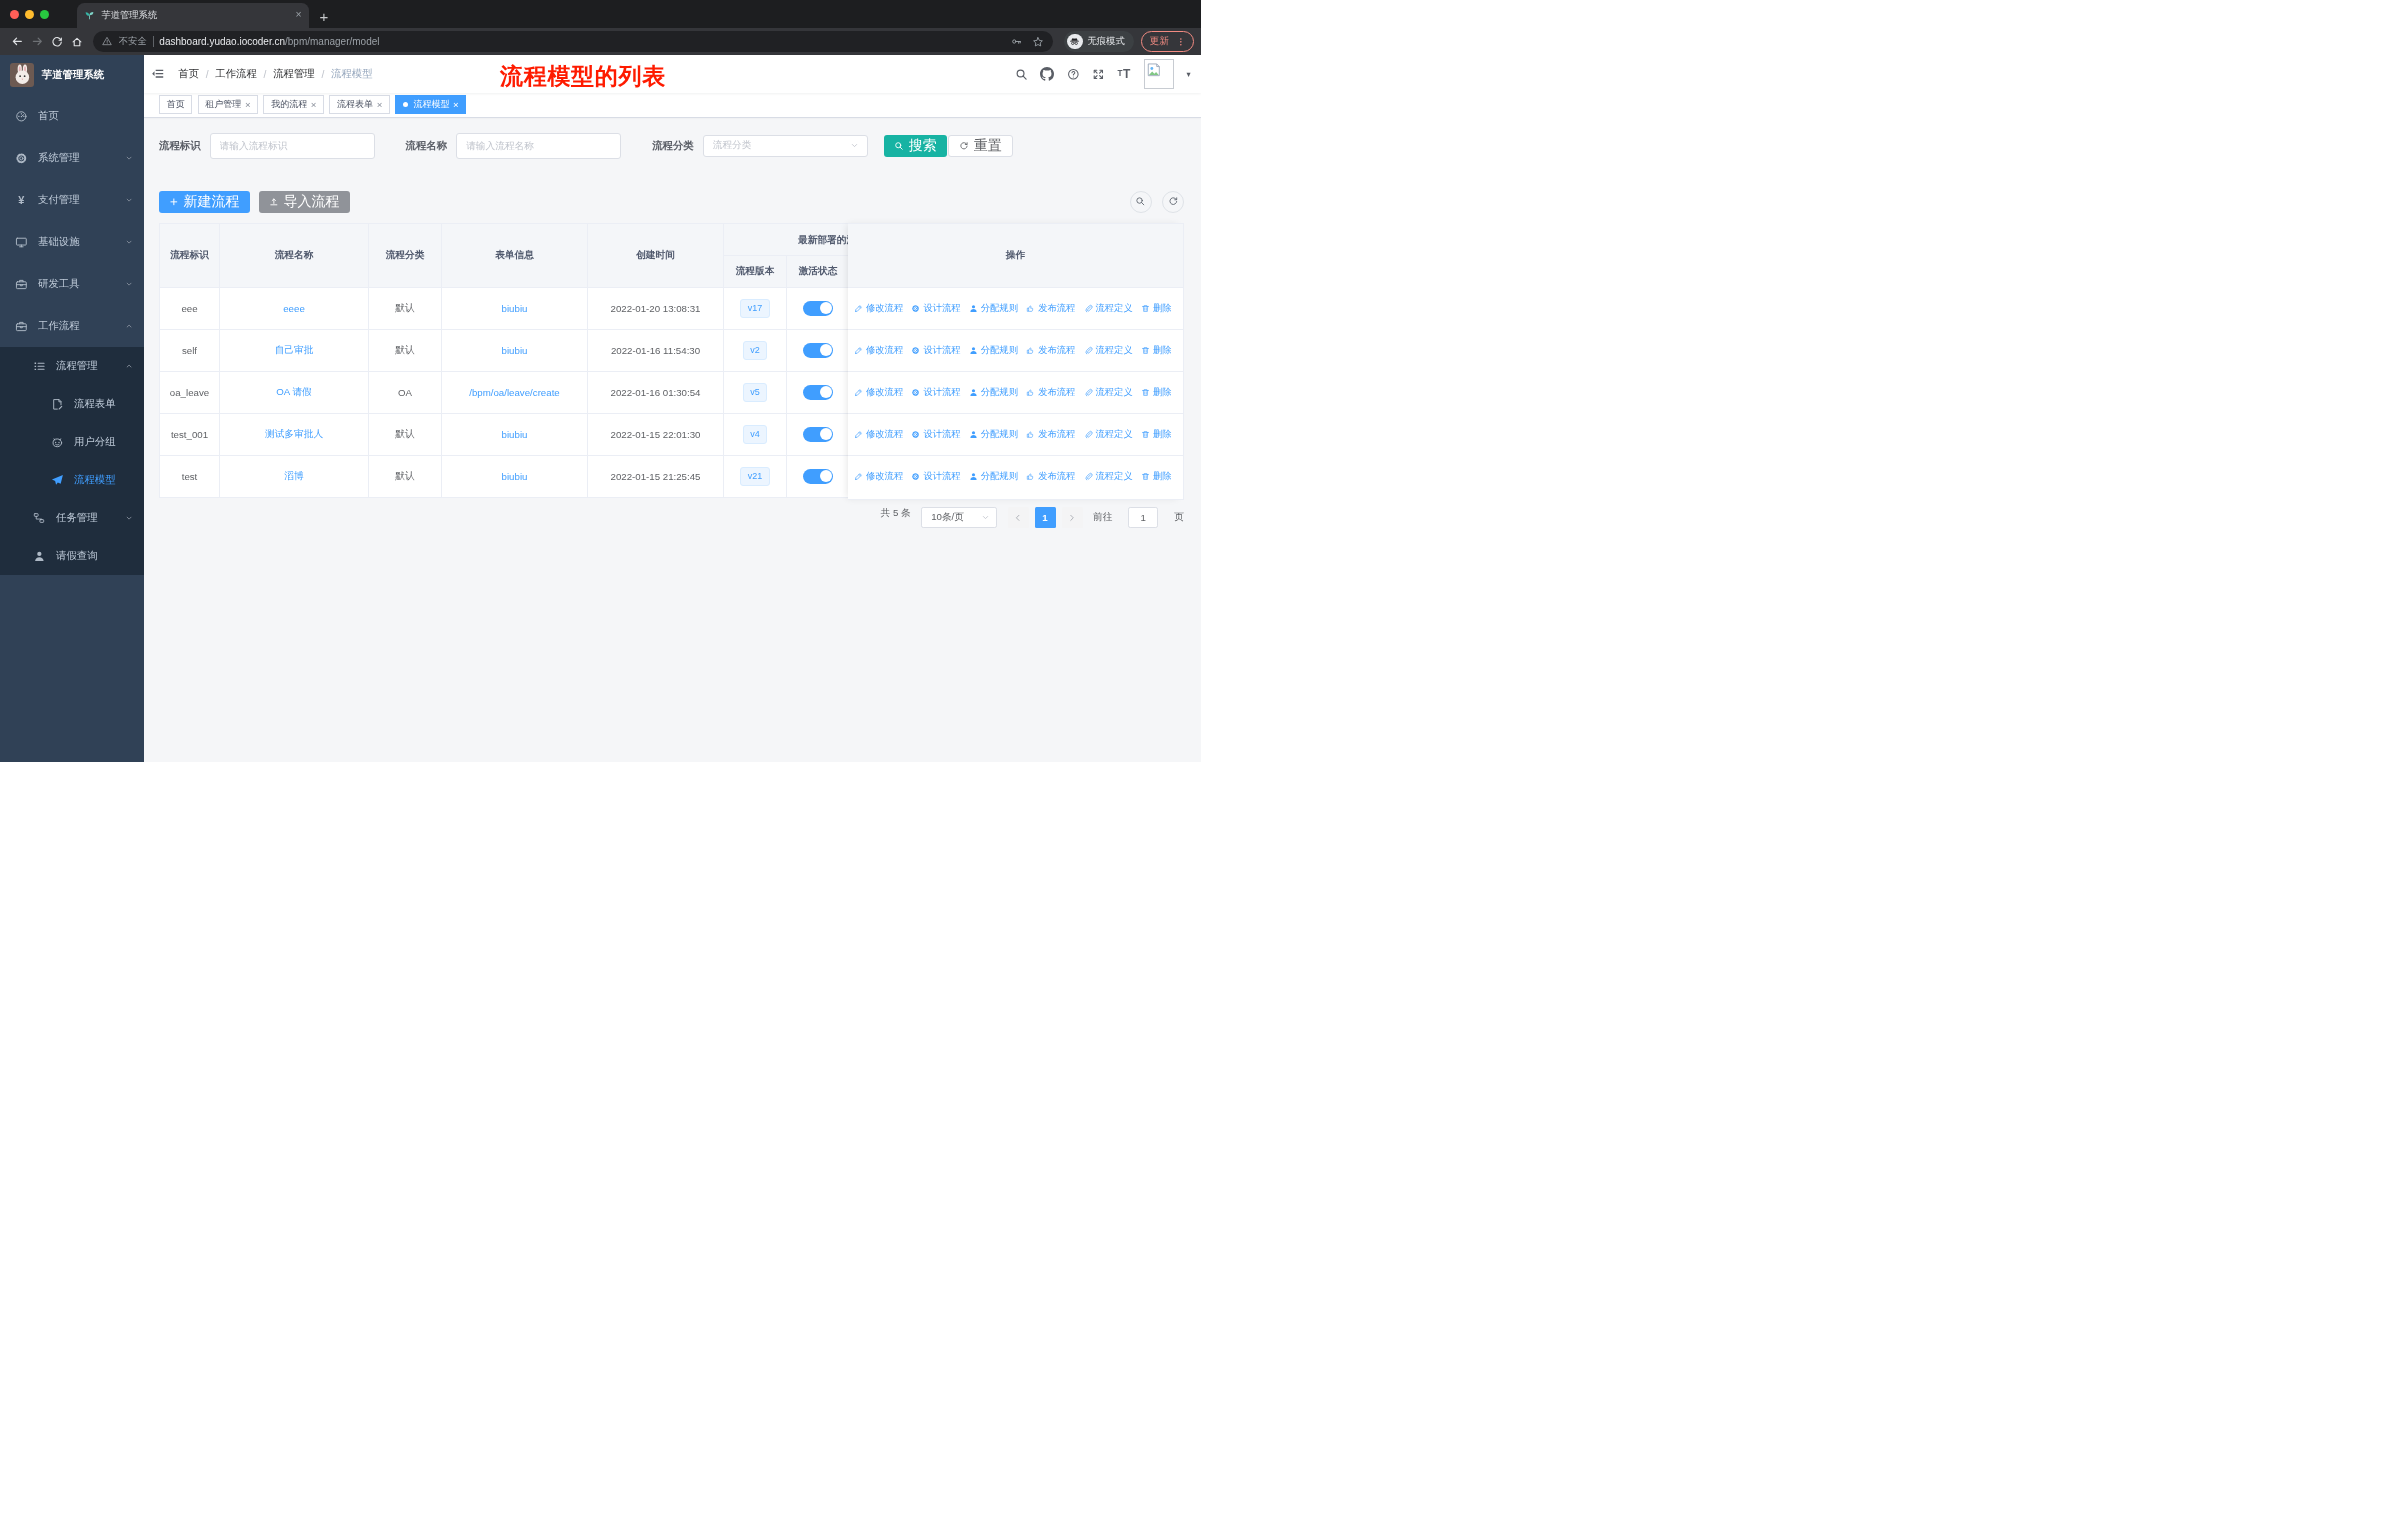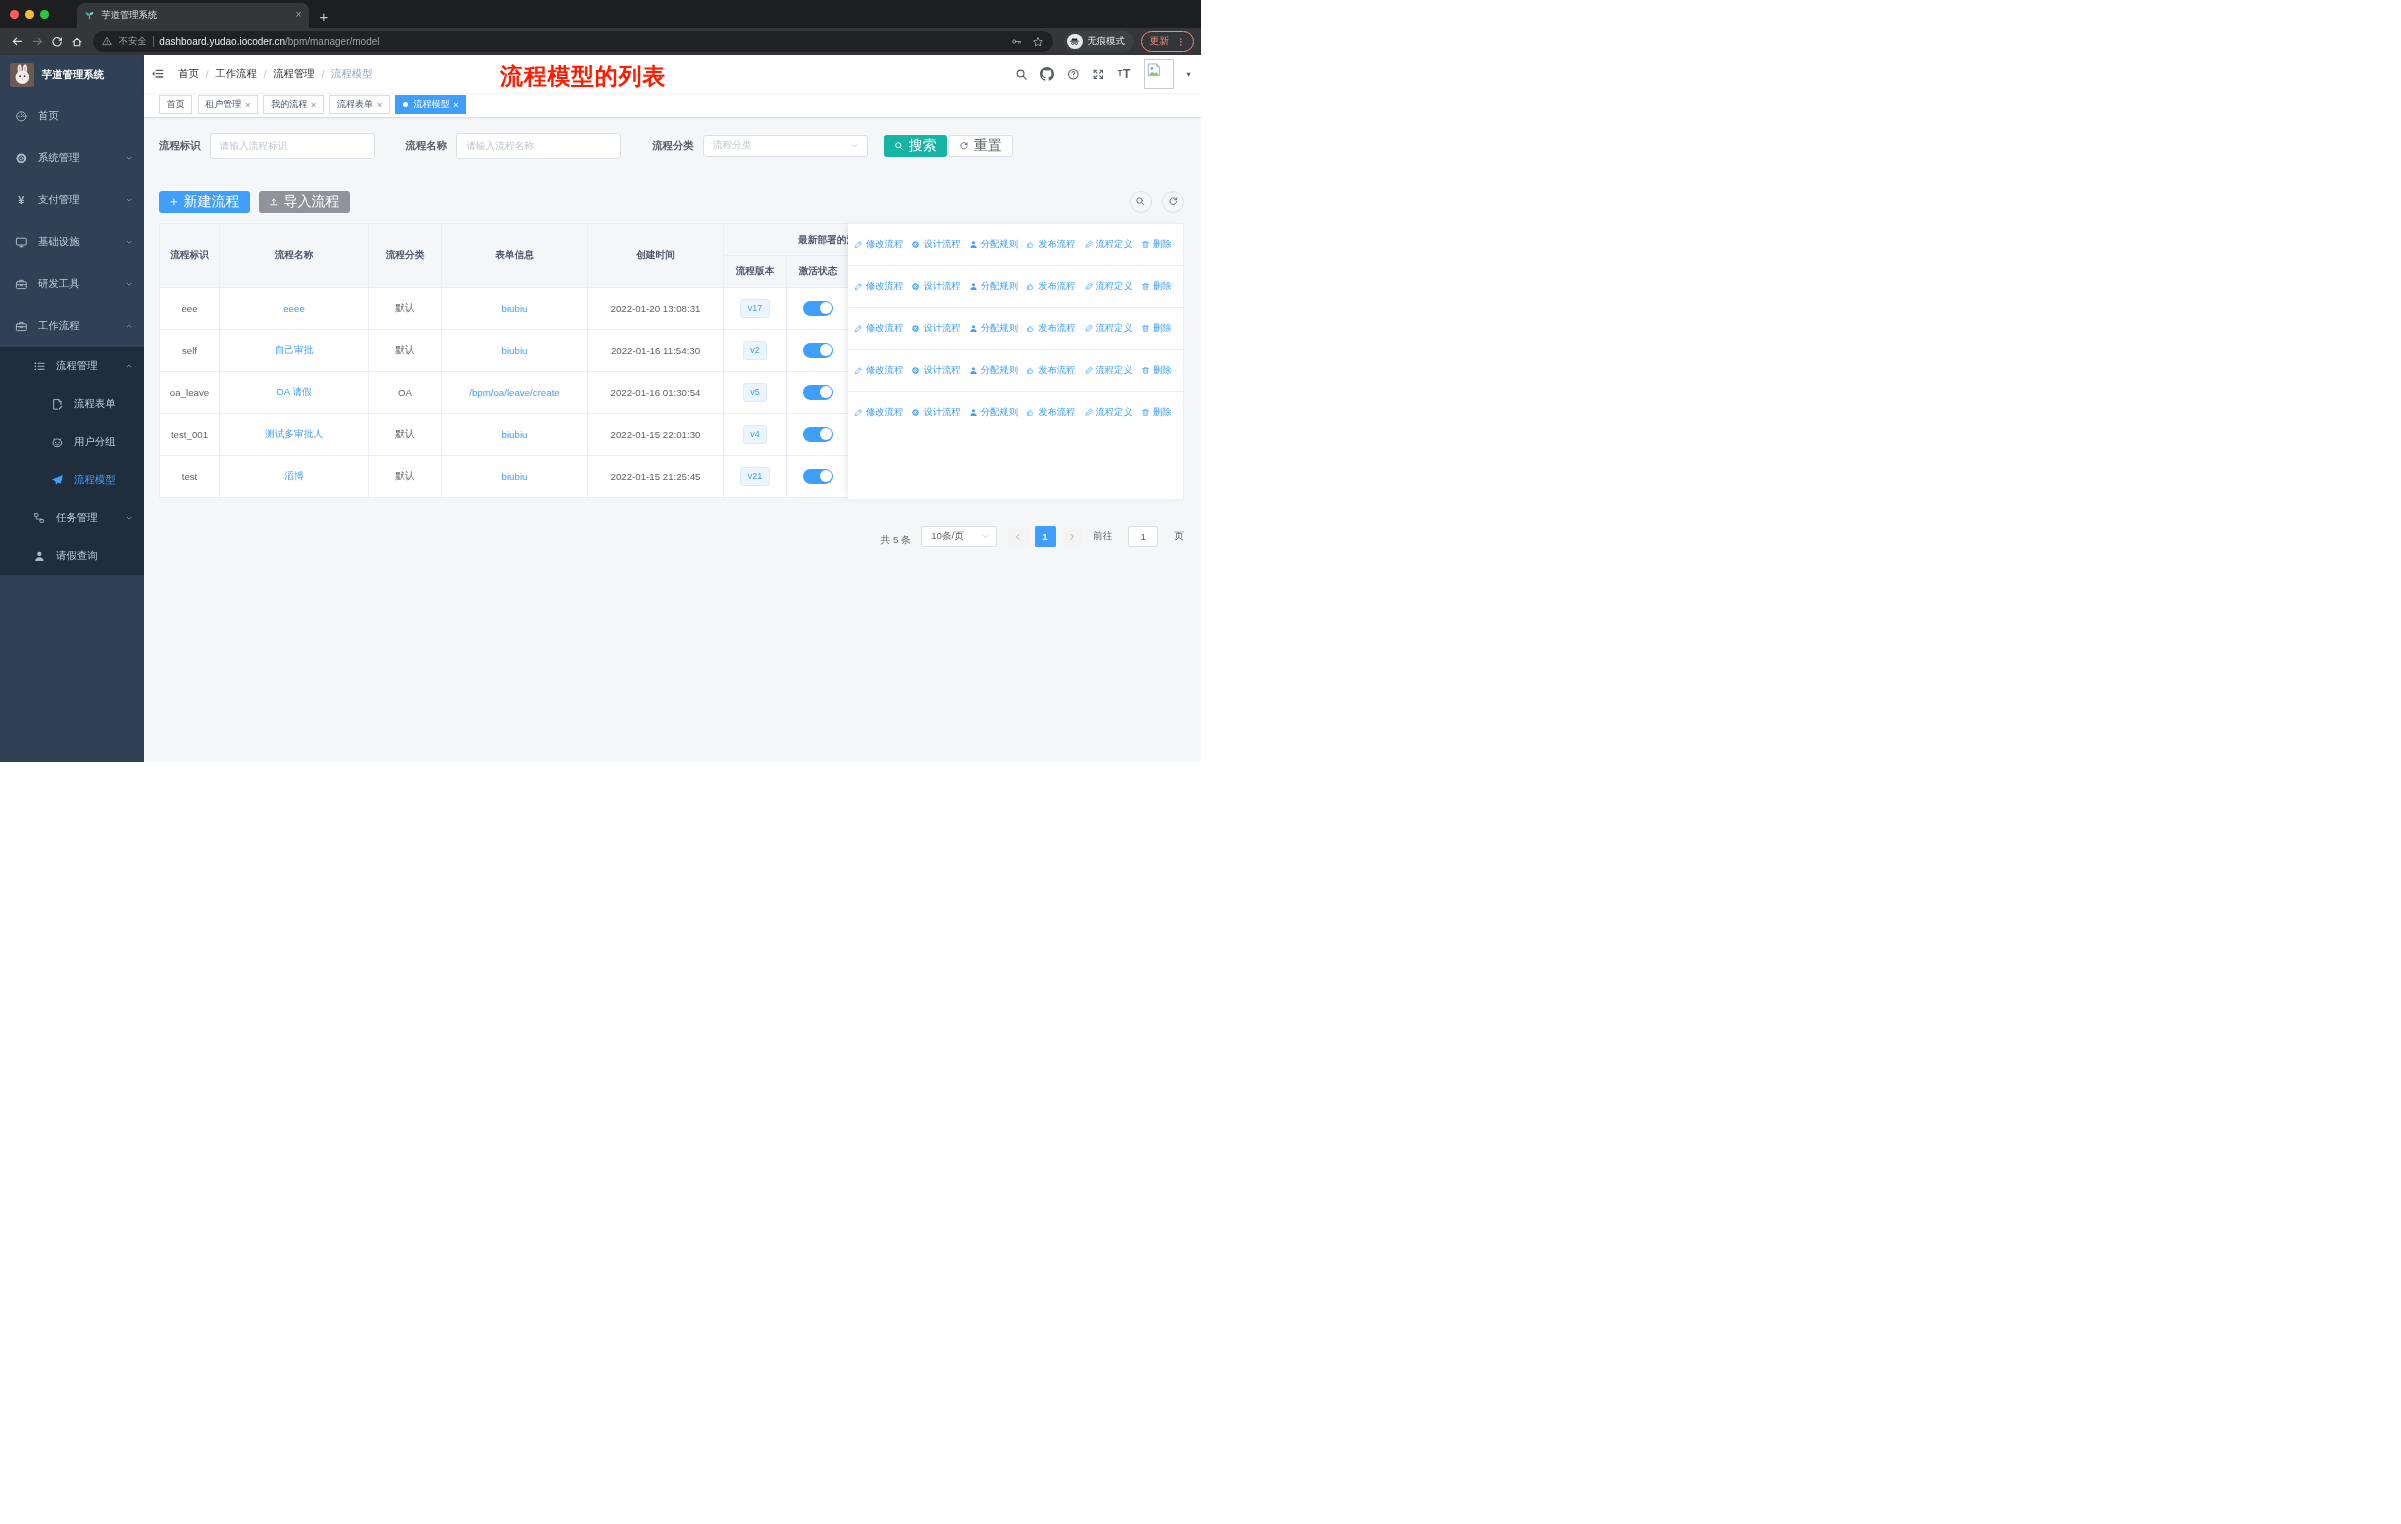--- a/index.html
+++ b/index.html
@@ -105,21 +105,21 @@
   .group-label{position:absolute;left:74px;top:10.4px;white-space:nowrap}
 
   .fixed-actions{position:absolute;left:689px;top:0;width:336px;height:277px;background:#fff;border:0.7px solid #ebeef5;border-left:none;box-shadow:-3.7px 0 7.4px -2.2px rgba(0,0,0,.10)}
   .fa-header{height:64px;background:#f4f6f9;border-bottom:0.7px solid #ebeef5;display:flex;align-items:center;justify-content:center;color:#515a6e;font-weight:bold;font-size:9.7px}
   .fa-row{height:42px;border-bottom:0.7px solid #ebeef5;display:flex;align-items:center;padding:0 6px;gap:8.2px}
   .fa-row:last-child{border-bottom:none}
   .act{display:inline-flex;align-items:center;gap:3px;color:#409eff;font-size:9.3px;text-decoration:none;white-space:nowrap;cursor:pointer}
   .act .ai{display:flex}
 
   
-  .pagination{margin-top:28px;display:flex;align-items:flex-end;justify-content:flex-end;gap:10.4px;font-size:9.7px;color:#606266}
+  .pagination{margin-top:9px;display:flex;align-items:flex-start;justify-content:flex-end;gap:10.4px;font-size:9.7px;color:#606266}
   .psel{width:76px;height:21px;border:0.7px solid #dcdfe6;border-radius:2.2px;background:#fff;display:flex;align-items:center;justify-content:space-between;padding:0 6px 0 9px;color:#606266;cursor:pointer}
   .psel .sc{color:#c0c4cc;display:flex}
   .pgroup{display:flex;gap:6px;align-items:center}
   .pbtn{width:21px;height:21px;background:#f4f4f5;border-radius:1.5px;display:flex;align-items:center;justify-content:center;color:#a8abb2;cursor:pointer}
   .pcur{width:21px;height:21px;background:#409eff;border-radius:1.5px;color:#fff;display:flex;align-items:center;justify-content:center;font-weight:bold;cursor:pointer}
   .pgoto{display:flex;align-items:center;gap:16px}
   .pinput{width:30px;height:21px;border:0.7px solid #dcdfe6;border-radius:2.2px;text-align:center;font-size:9.7px;color:#606266;font-family:inherit;outline:none;background:#fff}
 </style>
 </head>
 <body>
@@ -611,20 +611,21 @@
     <td>默认</td>
     <td class="link">biubiu</td>
     <td>2022-01-15 21:25:45</td>
     <td><span class="vtag">v21</span></td>
     <td><span class="switch"></span></td>
   </tr>
 </tbody>
           </table>
 
           <div class="fixed-actions">
+            <div class="fa-header">操作</div>
             <div>
   <div class="fa-row">
     <a class="act">
                     <span class="ai">
                       <svg viewBox="0 0 16 16" width="9" height="9" fill="none" stroke="currentColor" stroke-width="1.2" stroke-linecap="round" stroke-linejoin="round">
                         <path d="M3 13h2.7L13.1 5.6 10.4 2.9 3 10.3V13z"></path>
                         <path d="M8.9 4.4l2.7 2.7"></path>
                       </svg>
                     </span>
                     <span>修改流程</span>

